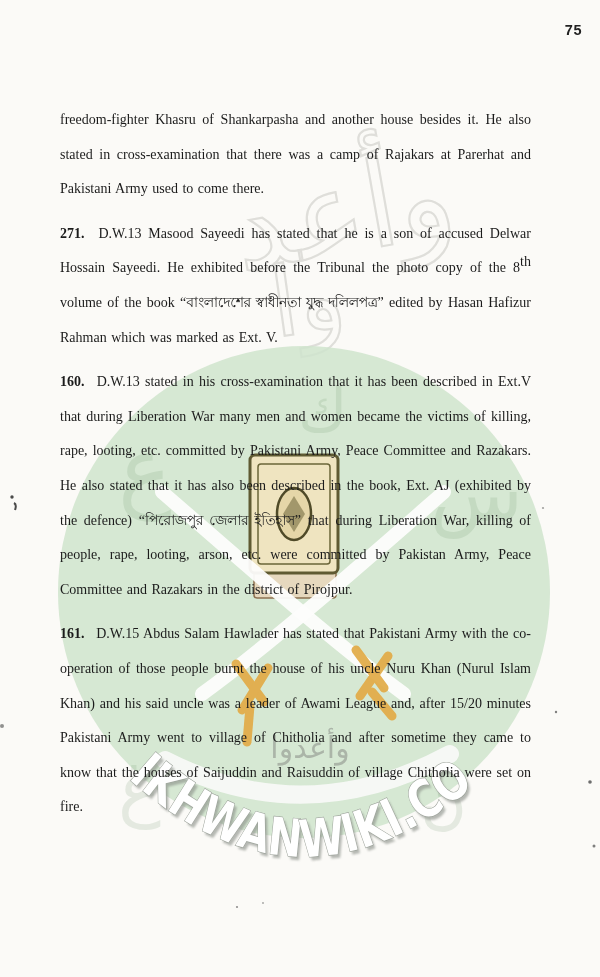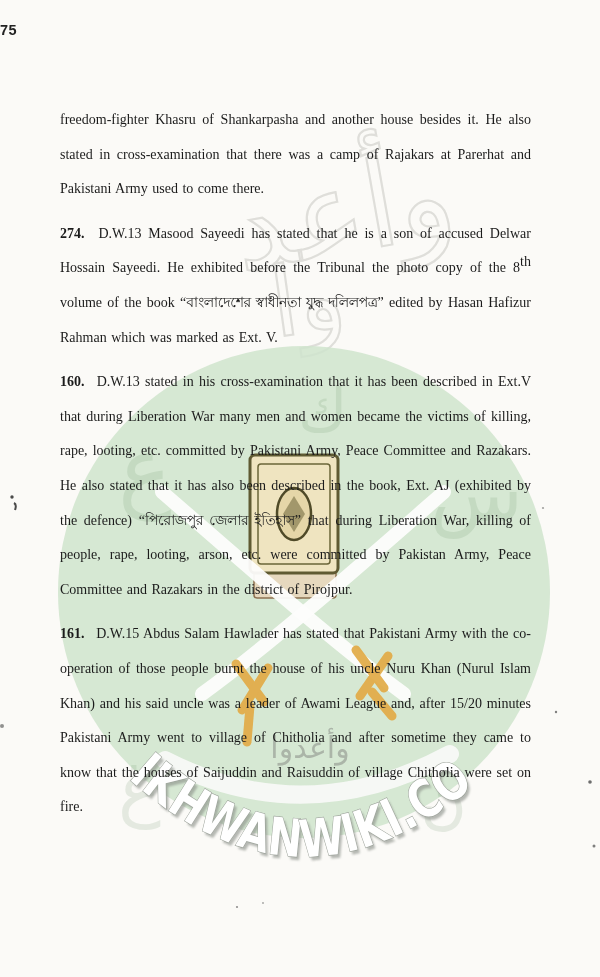--- a/index.html
+++ b/index.html
@@ -3,21 +3,21 @@
 <meta charset="utf-8">
 <style>
   html,body{margin:0;padding:0;background:#e8e8e8;}
   .page{
     position:relative;width:600px;height:977px;margin:0 auto;
     background:#fbfaf7;overflow:hidden;
     font-family:"Liberation Serif",serif;color:#1b1b1b;
   }
   .wm{position:absolute;left:0;top:0;width:600px;height:977px;z-index:1;pointer-events:none;}
   .pageno{
-    position:absolute;top:22px;left:0;width:582px;text-align:left;z-index:2;
+    position:absolute;top:22px;left:0;width:582px;text-align:right;z-index:2;
     font-family:"Liberation Sans",sans-serif;font-weight:bold;font-size:14.5px;
     letter-spacing:.5px;color:#222;
   }
   .docbody{
     position:absolute;top:103px;left:60px;width:486px;z-index:2;
     font-size:14px;line-height:34.6px;text-align:justify;word-spacing:1px;
   }
   .para{margin:0 15px 10px 0;}
   .pnum{font-weight:bold;}
   sup{font-size:14px;line-height:0;vertical-align:6px;}
@@ -97,18 +97,18 @@
       <circle cx="263" cy="903" r="0.9" opacity="0.5"></circle>
       <circle cx="543" cy="508" r="1.1" opacity="0.5"></circle>
       <circle cx="2" cy="726" r="2" opacity="0.6"></circle>
     </g>
   </svg>
 
   <div class="pageno">75</div>
 
   <div class="docbody">
       <p class="para"><span>freedom-fighter Khasru of Shankarpasha and another house besides it. He also stated in cross-examination that there was a camp of Rajakars at Parerhat and Pakistani Army used to come there.</span></p>
-      <p class="para"><span class="pnum">274.</span>  <span>D.W.13 Masood Sayeedi  has stated that he is a son of accused Delwar Hossain Sayeedi. He exhibited before the Tribunal the photo copy of the 8</span><sup>th</sup><span> volume of the book “</span><span class="bn">বাংলাদেশের স্বাধীনতা যুদ্ধ দলিলপত্র</span><span>” edited by Hasan Hafizur Rahman which was marked as Ext. V.</span></p>
+      <p class="para"><span class="pnum">271.</span>  <span>D.W.13 Masood Sayeedi  has stated that he is a son of accused Delwar Hossain Sayeedi. He exhibited before the Tribunal the photo copy of the 8</span><sup>th</sup><span> volume of the book “</span><span class="bn">বাংলাদেশের স্বাধীনতা যুদ্ধ দলিলপত্র</span><span>” edited by Hasan Hafizur Rahman which was marked as Ext. V.</span></p>
       <p class="para"><span class="pnum">160.</span>  <span>D.W.13 stated in his cross-examination that it has been described in Ext.V that during Liberation War many men and women became the victims of killing, rape, looting, etc. committed by Pakistani Army, Peace Committee and Razakars. He also stated that it has also been described in the book, Ext. AJ (exhibited by the defence) “</span><span class="bn">পিরোজপুর জেলার ইতিহাস</span><span>” that during Liberation War, killing of people, rape, looting, arson, etc. were committed by Pakistan Army, Peace Committee and Razakars in the district of Pirojpur.</span></p>
       <p class="para"><span class="pnum">161.</span>  <span>D.W.15 Abdus Salam Hawlader has stated that Pakistani Army with the co-operation of those people burnt the house of his uncle Nuru Khan (Nurul Islam Khan) and his said uncle was a leader of Awami League and, after 15/20 minutes Pakistani Army went to village of Chitholia and after sometime they came to know that the houses of Saijuddin and Raisuddin of village Chitholia were set on fire.</span></p>
     </div>
 
 </div>
 
 </body></html>

